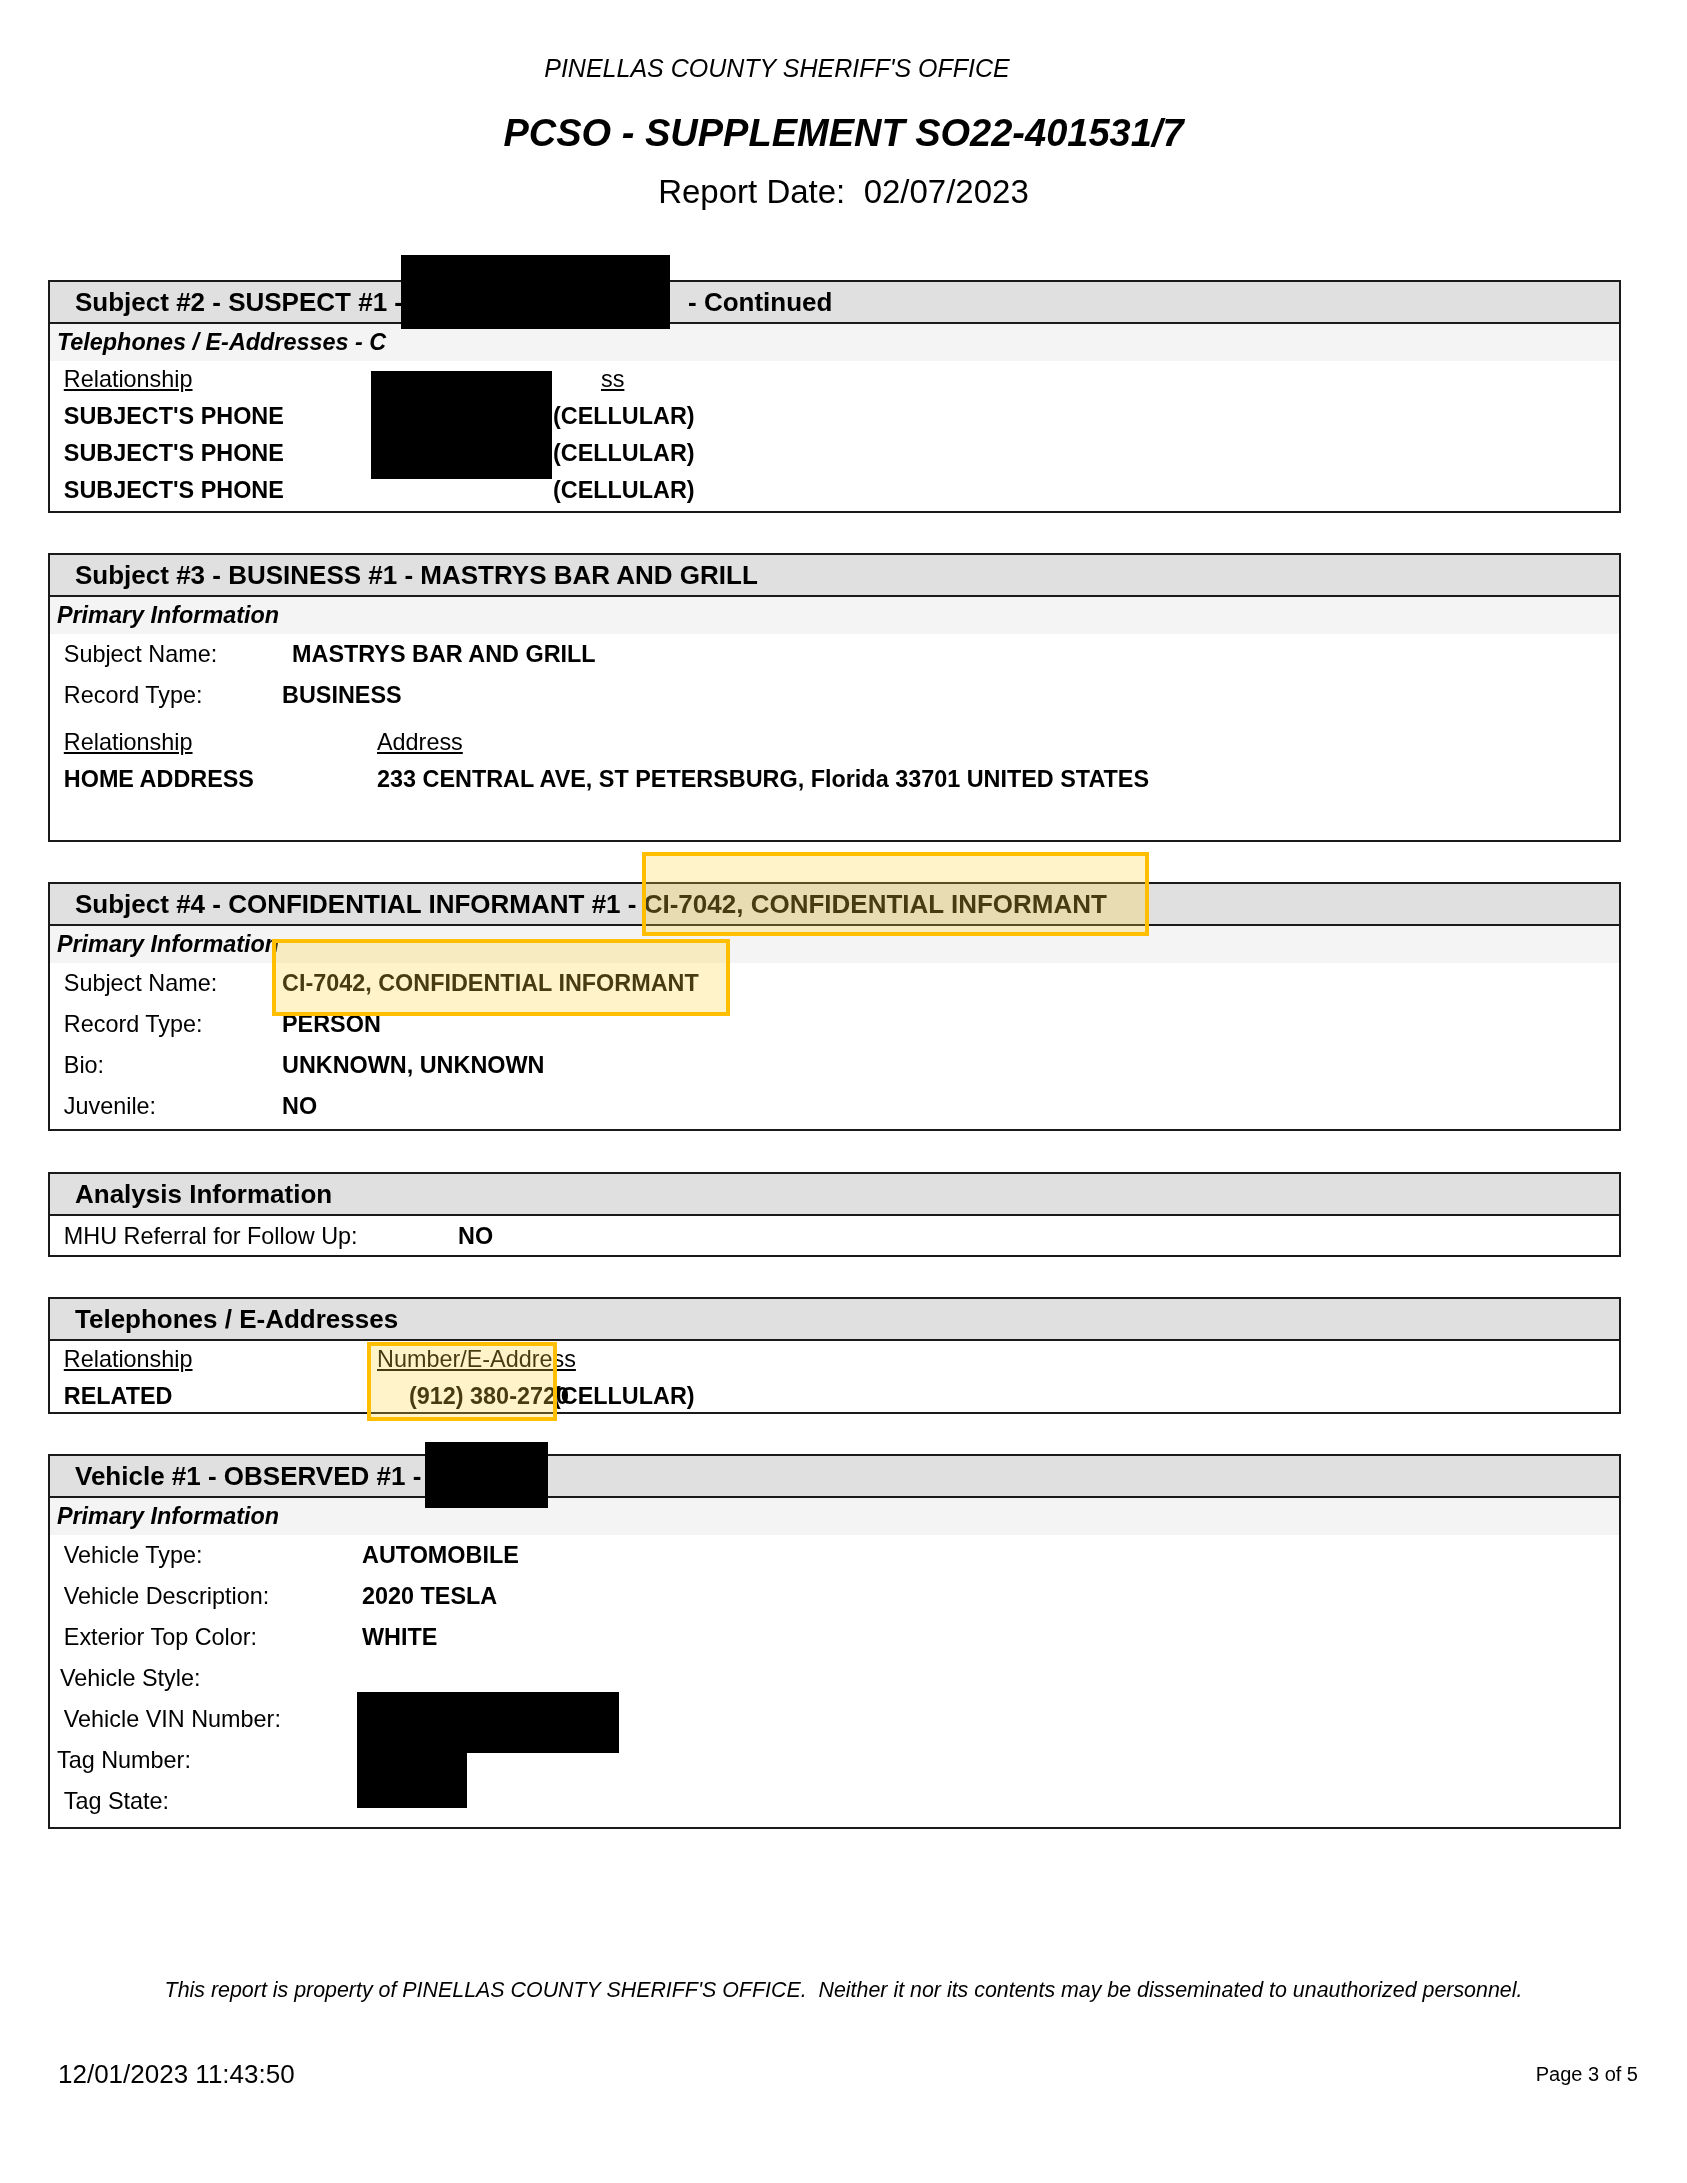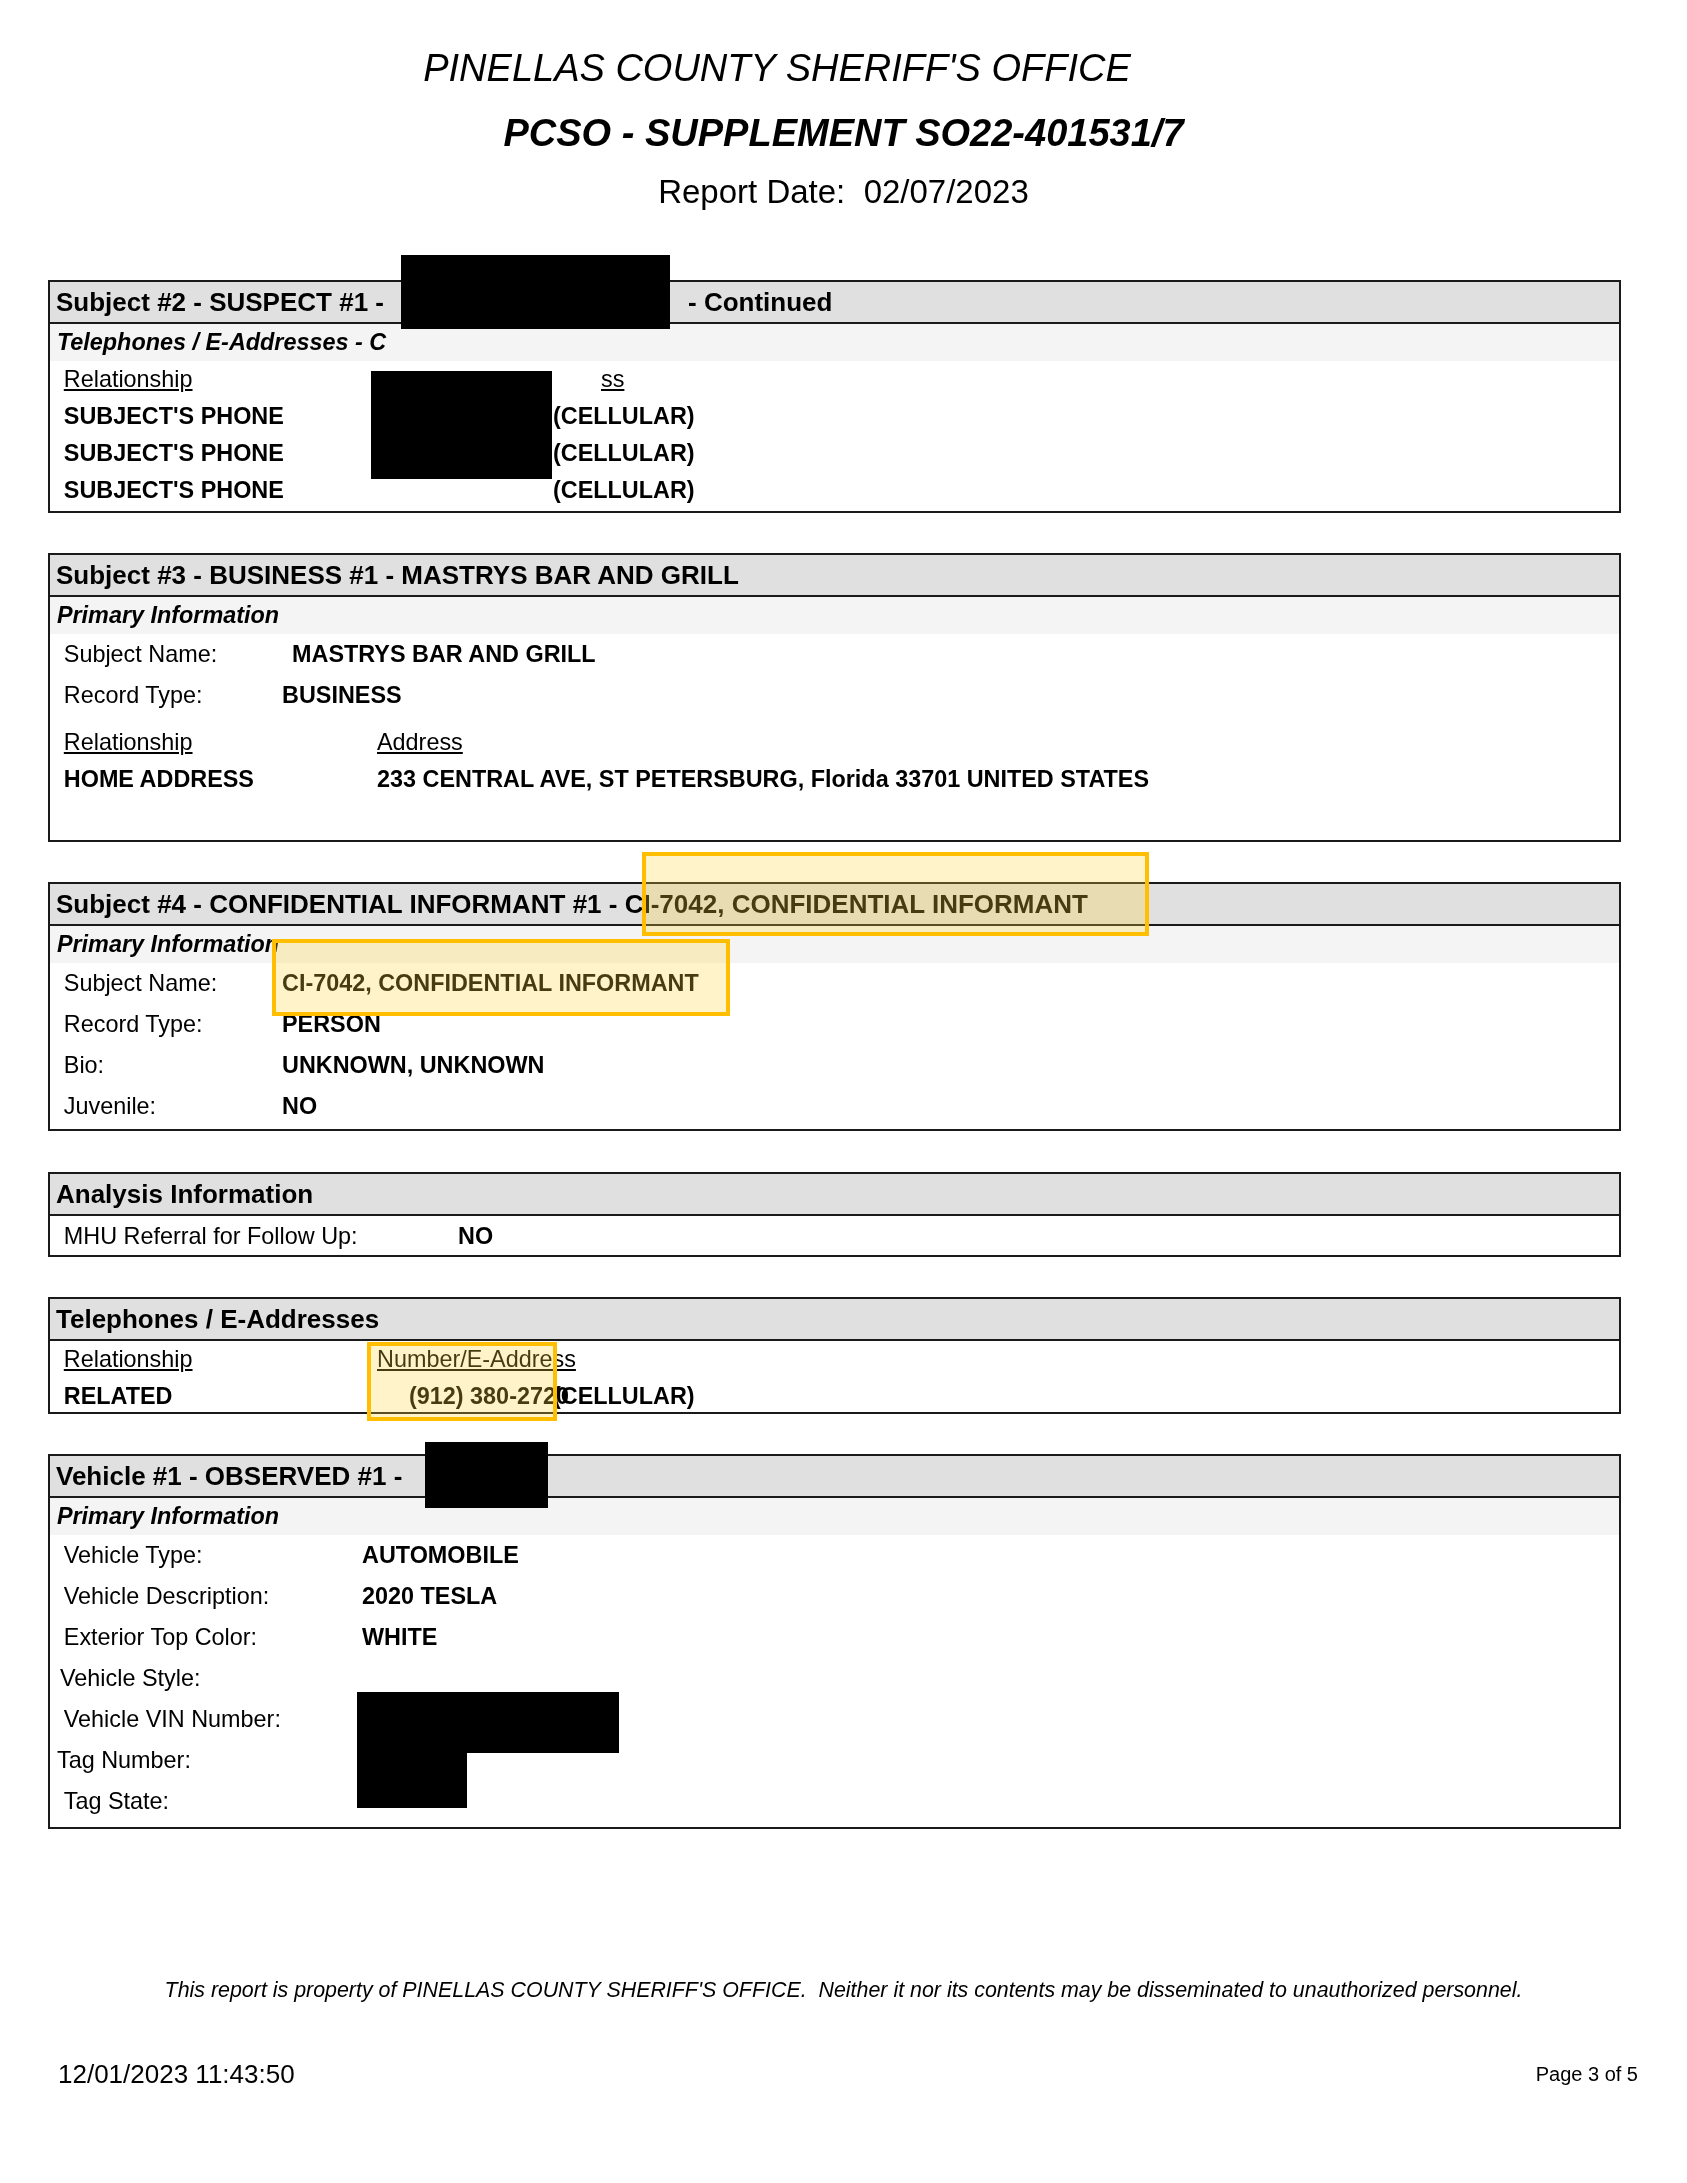--- a/index.html
+++ b/index.html
@@ -1,23 +1,23 @@
 <!DOCTYPE html>
 <html style="font-size:11px"><head>
 <meta charset="utf-8">
 <style>
   html, body { margin: 0; padding: 0; background: #ffffff; }
   body { width: 1687px; height: 2183px; position: relative; font-family: "Liberation Sans", sans-serif; color: #000; overflow: hidden; }
-  .title1 { position: absolute; left: 0; width: 1554px; top: 44px; text-align: center; font-style: italic; font-size: 38px; line-height: 48px; }
+  .title1 { position: absolute; left: 0; width: 1554px; top: 44px; text-align: center; font-style: italic; font-size: 25px; line-height: 48px; }
   .title2 { position: absolute; left: 0; width: 1687px; top: 109px; text-align: center; font-style: italic; font-weight: bold; font-size: 38px; line-height: 48px; }
   .rdate { position: absolute; left: 0; width: 1687px; top: 170px; text-align: center; font-size: 33px; line-height: 44px; }
   .rdate span { white-space: pre; }
 
   .box { position: absolute; left: 48px; width: 1573px; border: 2.1px solid #1a1a1a; box-sizing: border-box; background: #fff; }
-  .hdr { background: #e0e0e0; border-bottom: 2.1px solid #1a1a1a; height: 40px; line-height: 40px; padding-left: 6px; font-weight: bold; font-size: 26px; white-space: pre; position: relative; }
+  .hdr { background: #e0e0e0; border-bottom: 2.1px solid #1a1a1a; height: 40px; line-height: 40px; padding-left: 25px; font-weight: bold; font-size: 26px; white-space: pre; position: relative; }
   .sub { background: #f4f4f4; height: 37px; line-height: 37px; padding-left: 6.9px; font-weight: bold; font-style: italic; font-size: 23.4px; }
   .row { position: relative; height: 41px; line-height: 41px; font-size: 23.4px; }
   .row.tight { height: 37px; line-height: 37px; padding-left: 32px; }
   .c { position: absolute; top: 0; white-space: pre; }
   .lbl { font-weight: normal; }
   .val { font-weight: bold; }
   .u { text-decoration: underline; }
   .redact { position: absolute; background: #000; }
   .hl { position: absolute; border: 4.8px solid #ffbf00; background: rgba(255, 215, 60, 0.28); box-sizing: border-box; }
 

